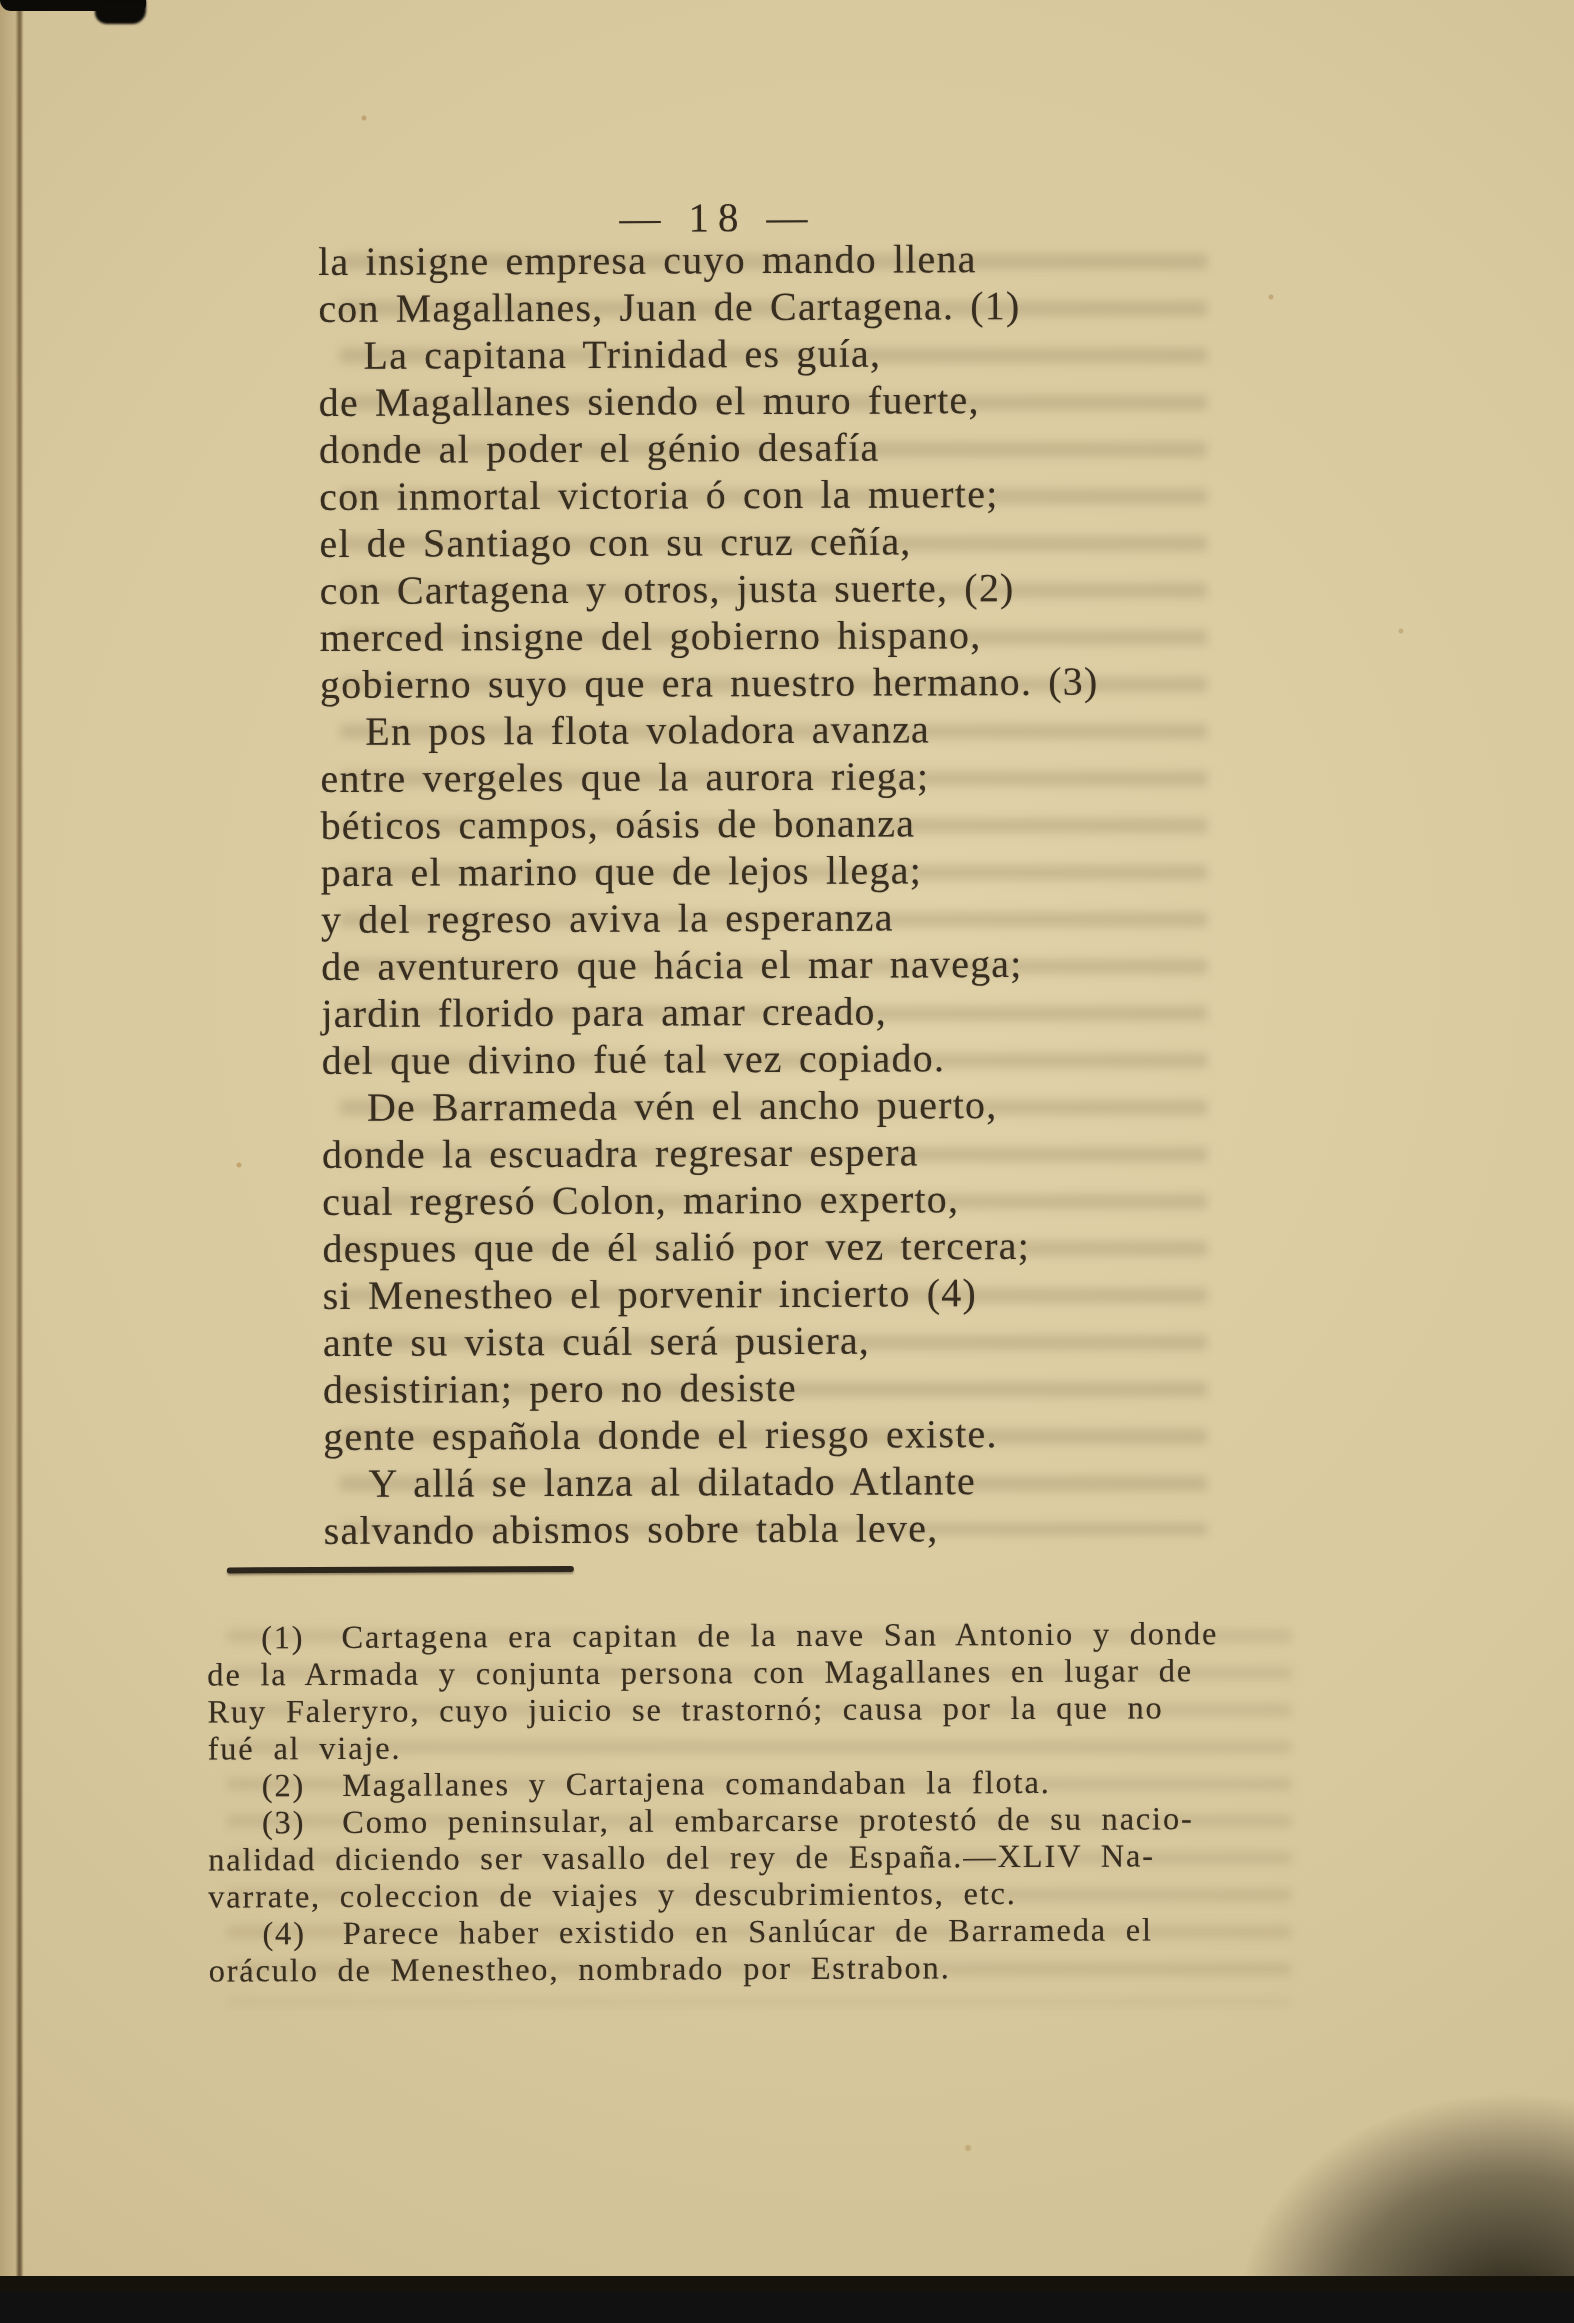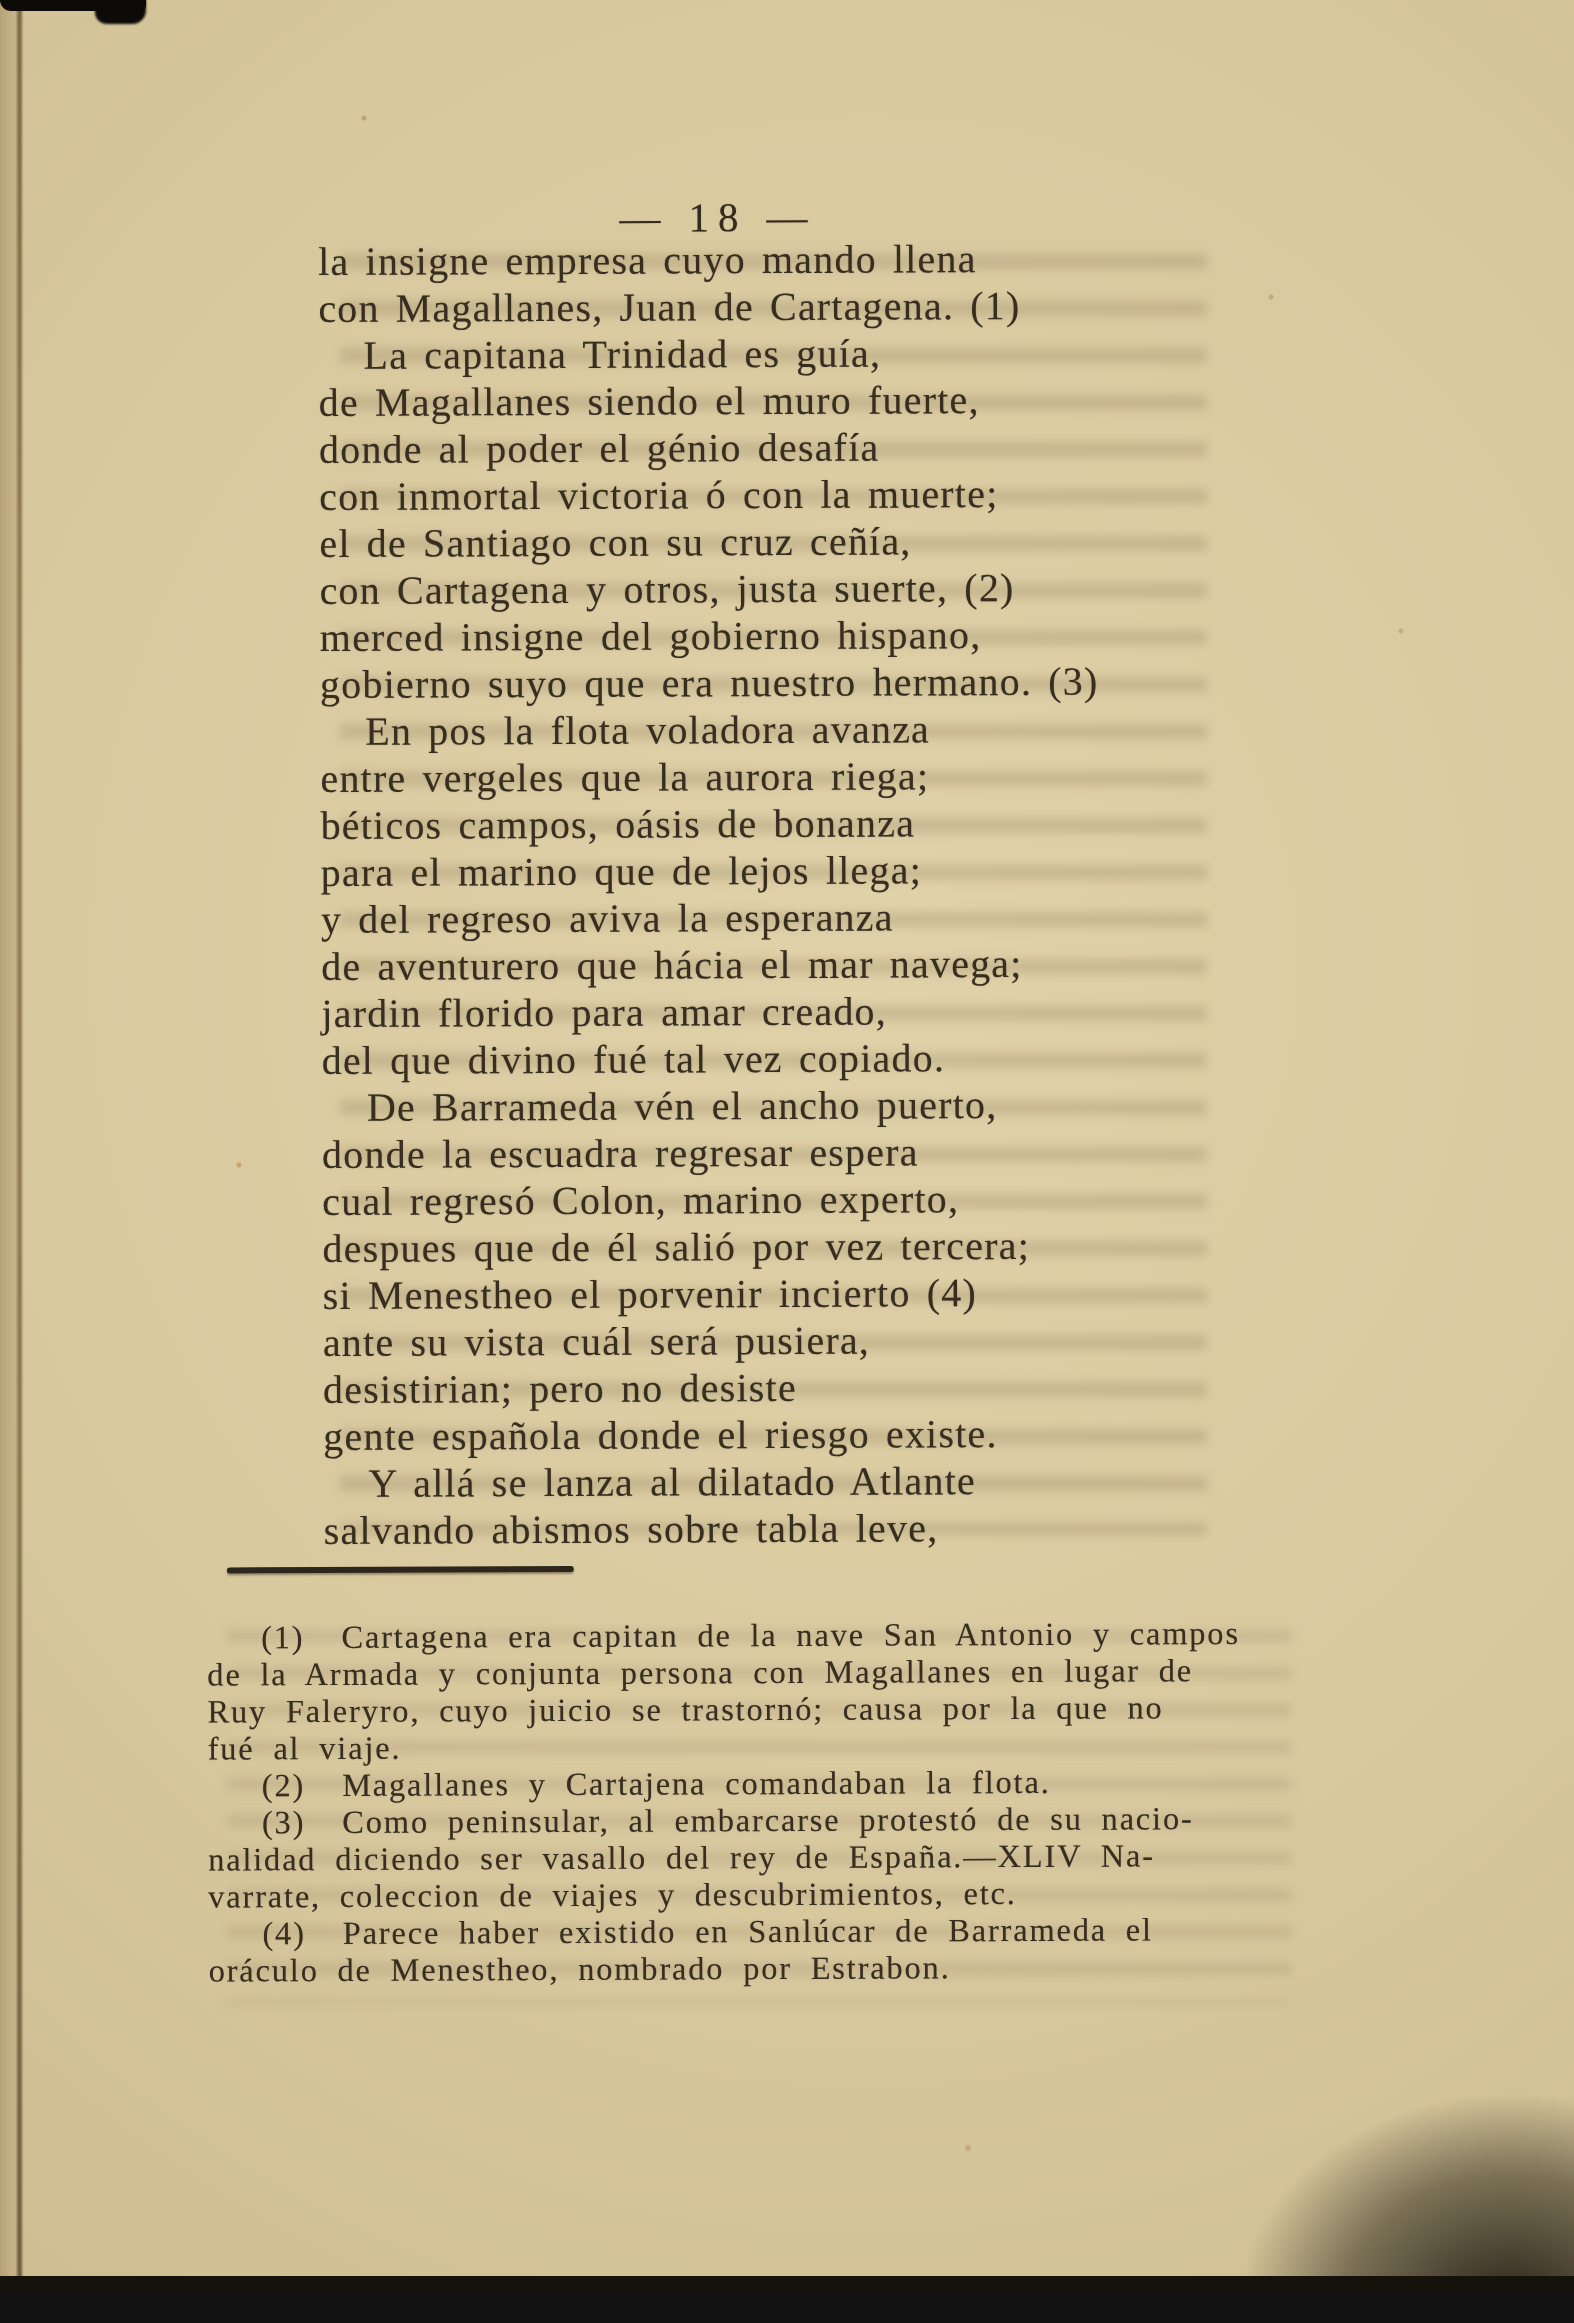--- a/index.html
+++ b/index.html
@@ -103,21 +103,21 @@
       <div class="line indent">Y allá se lanza al dilatado Atlante</div>
       <div class="line">salvando abismos sobre tabla leve,</div>
     </div>
 
     <div class="fn-rule"></div>
 
     <div class="footnotes">
 
       <div>
         <div class="fline first">
-          <span class="fn-marker">(1)</span><span>Cartagena era capitan de la nave </span><span class="italic">San Antonio</span><span> y campos</span>
+          <span class="fn-marker">(1)</span><span>Cartagena era capitan de la nave </span><span class="italic">San Antonio</span><span> y donde</span>
         </div>
         <div class="fline">de la Armada y conjunta persona con Magallanes en lugar de</div>
         <div class="fline">Ruy Faleryro, cuyo juicio se trastornó; causa por la que no</div>
         <div class="fline">fué al viaje.</div>
       </div>
 
       <div>
         <div class="fline first">
           <span class="fn-marker">(2)</span><span>Magallanes y Cartajena comandaban la flota.</span>
         </div>

